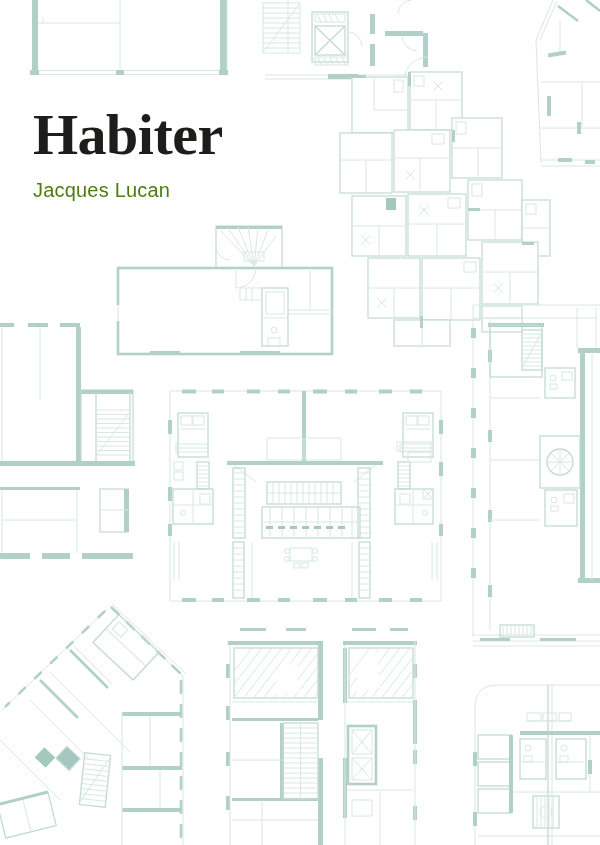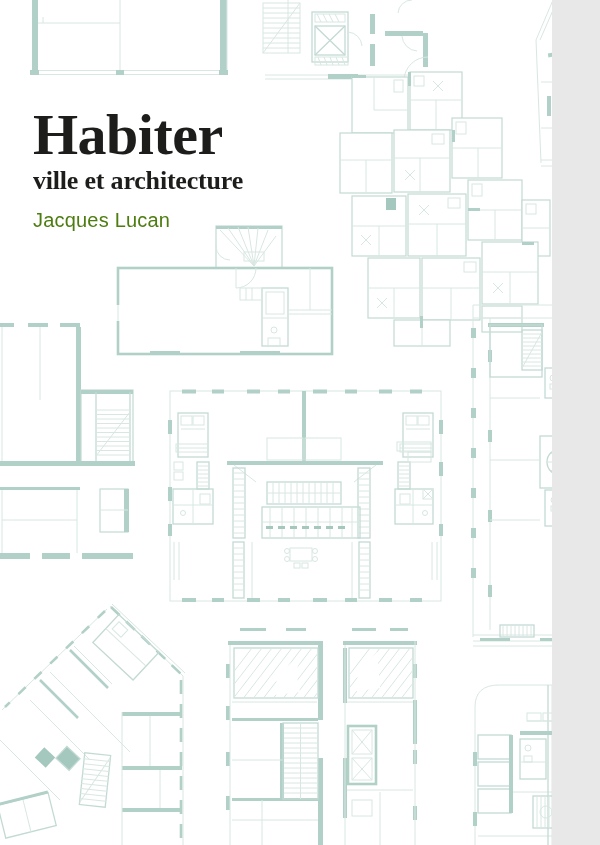--- a/index.html
+++ b/index.html
@@ -1,16 +1,16 @@
 <!DOCTYPE html>
 <html><head>
 <meta charset="utf-8">
 <style>
   html,body{margin:0;padding:0;background:#e8e8e8;}
-  .page{position:relative;width:552px;height:845px;background:#ffffff;overflow:hidden;
+  .page{position:relative;width:600px;height:845px;background:#ffffff;overflow:hidden;
         font-family:"Liberation Serif",serif;}
   .art{position:absolute;left:0;top:0;width:600px;height:845px;}
   .titles{position:absolute;left:33px;top:106px;z-index:2;}
   .book-title{font-family:"Liberation Serif",serif;font-weight:bold;color:#1d1d1b;
         font-size:58px;line-height:1.0;margin:0;letter-spacing:-0.5px;}
   .book-subtitle{font-family:"Liberation Serif",serif;font-weight:bold;color:#1d1d1b;
         font-size:26px;line-height:1.0;margin:4px 0 0 0;letter-spacing:-0.2px;}
   .book-author{font-family:"Liberation Sans",sans-serif;font-weight:normal;color:#4d7c0f;
         font-size:20px;line-height:1.0;margin:16px 0 0 0;letter-spacing:0.2px;}
   
@@ -399,17 +399,16 @@
     <path class="lt" d="M537 796 V828 M541 796 V828 M545 796 V828 M549 796 V828 M553 796 V828"></path>
     <circle class="lt" cx="546" cy="812" r="6"></circle>
     <rect class="fw" x="473" y="752" width="4" height="14"></rect>
         <rect class="fw" x="473" y="812" width="4" height="14"></rect>
     <rect class="fw" x="588" y="760" width="4" height="14"></rect>
   </g>
 </svg>
 
   <div class="titles">
     <h1 class="book-title">Habiter</h1>
-    <div class="book-subtitle">ville et architecture</div>
     <div class="book-author">Jacques Lucan</div>
   </div>
 
 </div>
 
 </body></html>

